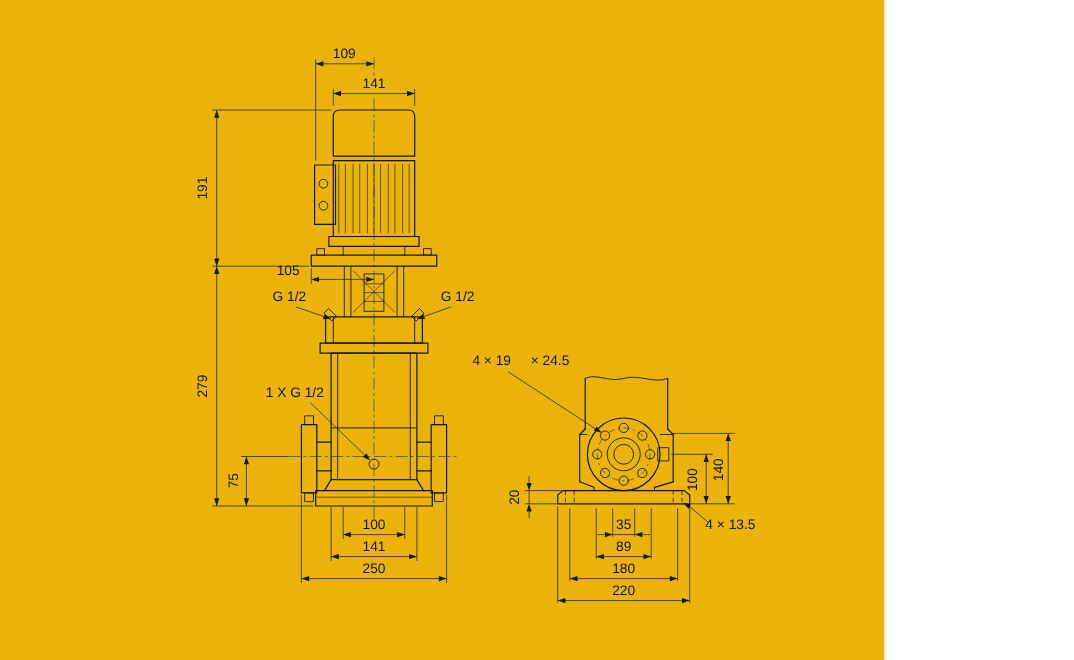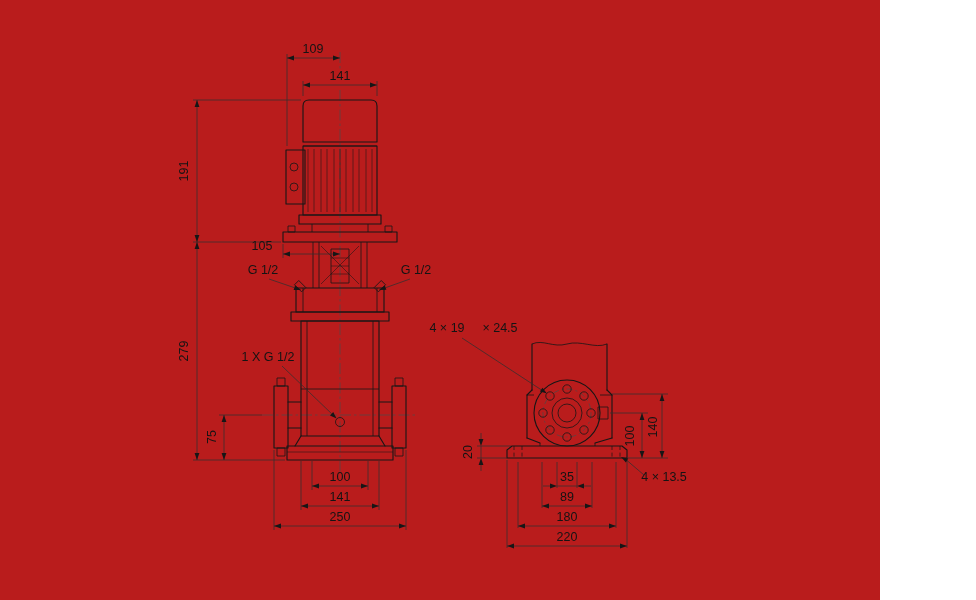--- a/index.html
+++ b/index.html
@@ -1,16 +1,16 @@
 <!DOCTYPE html>
 <html><head>
 <meta charset="utf-8">
 <style>
   html,body{margin:0;padding:0;background:#fff}
-  .stage{width:880px;height:600px;background:#b91c1c;position:relative;overflow:hidden;font-family:"Liberation Sans","DejaVu Sans",sans-serif}
+  .stage{width:804px;height:600px;background:#eab308;position:relative;overflow:hidden;font-family:"Liberation Sans","DejaVu Sans",sans-serif}
   svg{display:block}
   .ol{fill:none;stroke:#161616;stroke-width:1.1;stroke-linejoin:round;stroke-linecap:round}
   .o2{fill:none;stroke:#161616;stroke-width:.8;stroke-linejoin:round}
   .t{fill:none;stroke:#161616;stroke-width:.55}
   .d{fill:none;stroke:#303030;stroke-width:.75}
   .c{fill:none;stroke:#4a4a4a;stroke-width:.7;stroke-dasharray:11 3 2.5 3}
   .bc{fill:none;stroke:#4a4a4a;stroke-width:.7;stroke-dasharray:6 3 2 3}
   .h{fill:none;stroke:#161616;stroke-width:.7;stroke-dasharray:4 2.6}
   .ah{fill:#161616;stroke:none}
   text.dim{font-family:"Liberation Sans","DejaVu Sans",sans-serif;font-size:12.5px;fill:#141414;text-anchor:middle}

